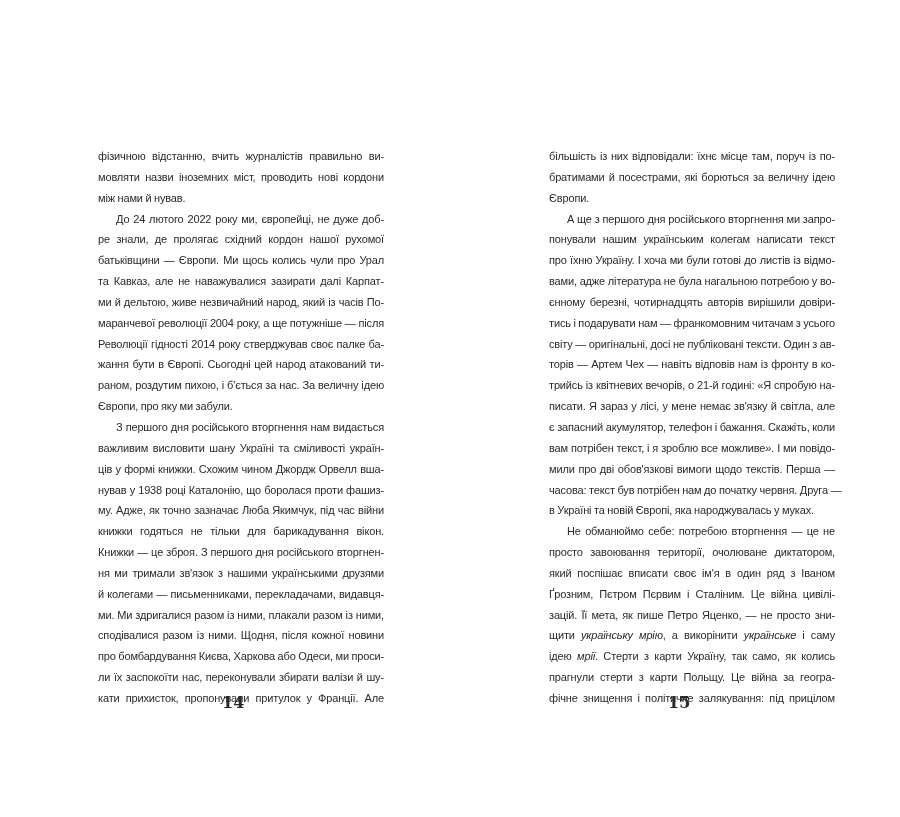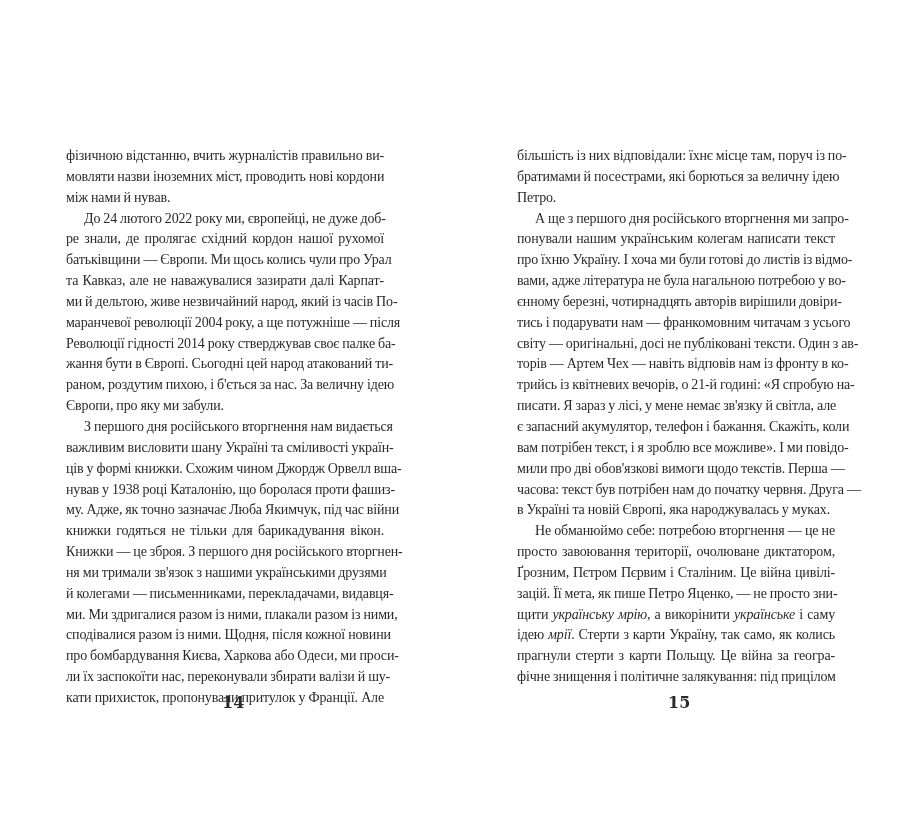--- a/index.html
+++ b/index.html
@@ -21,26 +21,27 @@
     width: 900px; height: 817px;
   }
   .page {
     position: absolute;
     top: 146px;
     width: 318px;
   }
   .page.left { left: 66px; }
   .page.right { left: 517px; }
   .text-block {
-    font-size: 14px;
+    font-size: 11px;
     line-height: 20.85px;
     text-align: justify;
     letter-spacing: -0.15px;
     word-spacing: -0.3px;
-    font-family: Liberation Serif, serif;
+    font-family: Liberation Sans, sans-serif;
+    margin-left: 32px;
   }
   .line {
     display: block;
     white-space: nowrap;
     text-align: justify;
     text-align-last: justify;
     height: 20.85px;
     overflow: visible;
   }
   .line.last {
@@ -98,38 +99,39 @@
         <span class="line">ли їх заспокоїти нас, переконували збирати валізи й шу-</span>
         <span class="line">кати прихисток, пропонували притулок у Франції. Але</span>
       </div>
   </div>
   <div class="page-number left">14</div>
 
   <div class="page right">
     <div class="text-block" id="right-text">
         <span class="line"><span>більшість із них відповідали: їхнє місце там, поруч із по-</span></span>
         <span class="line"><span>братимами й посестрами, які борються за величну ідею</span></span>
-        <span class="line last"><span>Петро.</span></span>
+        <span class="line last"><span>Європи.</span></span>
         <span class="line indent"><span>А ще з першого дня російського вторгнення ми запро-</span></span>
         <span class="line"><span>понували нашим українським колегам написати текст</span></span>
         <span class="line"><span>про їхню Україну. І хоча ми були готові до листів із відмо-</span></span>
         <span class="line"><span>вами, адже література не була нагальною потребою у во-</span></span>
         <span class="line"><span>єнному березні, чотирнадцять авторів вирішили довіри-</span></span>
         <span class="line"><span>тись і подарувати нам — франкомовним читачам з усього</span></span>
         <span class="line"><span>світу — оригінальні, досі не публіковані тексти. Один з ав-</span></span>
         <span class="line"><span>торів — Артем Чех — навіть відповів нам із фронту в ко-</span></span>
         <span class="line"><span>трийсь із квітневих вечорів, о 21-й годині: «Я спробую на-</span></span>
         <span class="line"><span>писати. Я зараз у лісі, у мене немає зв'язку й світла, але</span></span>
         <span class="line"><span>є запасний акумулятор, телефон і бажання. Скажіть, коли</span></span>
         <span class="line"><span>вам потрібен текст, і я зроблю все можливе». І ми повідо-</span></span>
         <span class="line"><span>мили про дві обов'язкові вимоги щодо текстів. Перша —</span></span>
         <span class="line"><span>часова: текст був потрібен нам до початку червня. Друга —</span></span>
         <span class="line last"><span>в Україні та новій Європі, яка народжувалась у муках.</span></span>
         <span class="line indent"><span>Не обманюймо себе: потребою вторгнення — це не</span></span>
         <span class="line"><span>просто завоювання території, очолюване диктатором,</span></span>
+        <span class="line"><span>який поспішає вписати своє ім'я в один ряд з Іваном</span></span>
         <span class="line"><span>Ґрозним, Пєтром Пєрвим і Сталіним. Це війна цивілі-</span></span>
         <span class="line"><span>зацій. Її мета, як пише Петро Яценко, — не просто зни-</span></span>
         <span class="line"><span>щити </span><em>українську мрію</em><span>, а викорінити </span><em>українське</em><span> і саму</span></span>
         <span class="line"><span>ідею </span><em>мрії</em><span>. Стерти з карти Україну, так само, як колись</span></span>
         <span class="line"><span>прагнули стерти з карти Польщу. Це війна за геогра-</span></span>
         <span class="line"><span>фічне знищення і політичне залякування: під прицілом</span></span>
       </div>
   </div>
   <div class="page-number right">15</div>
 

